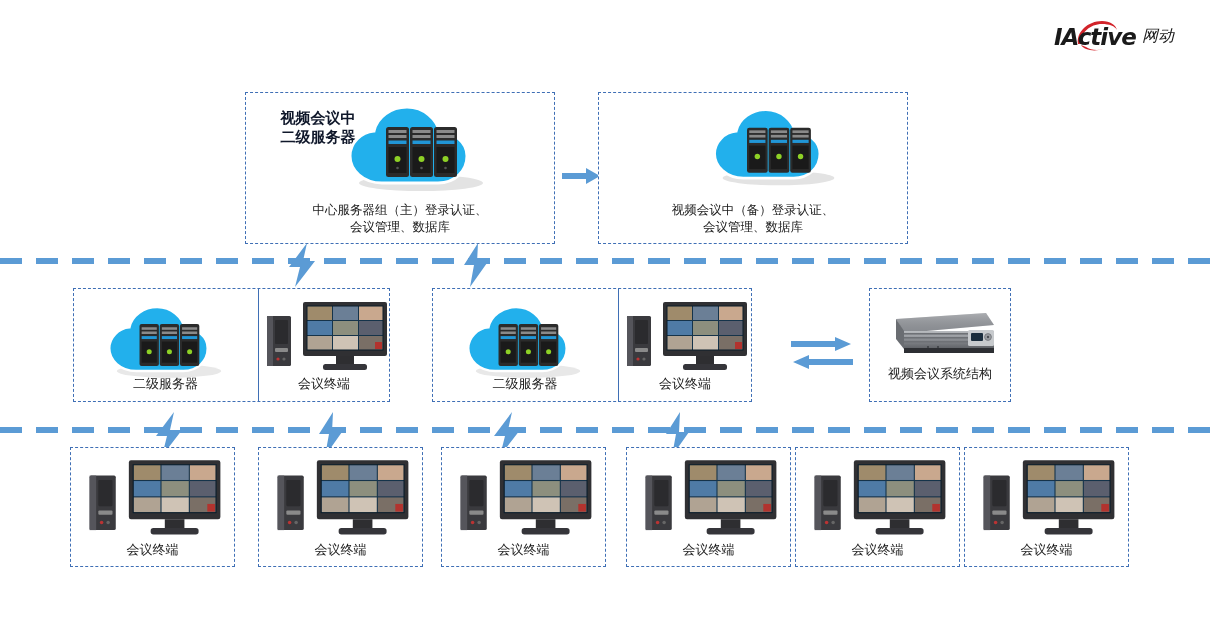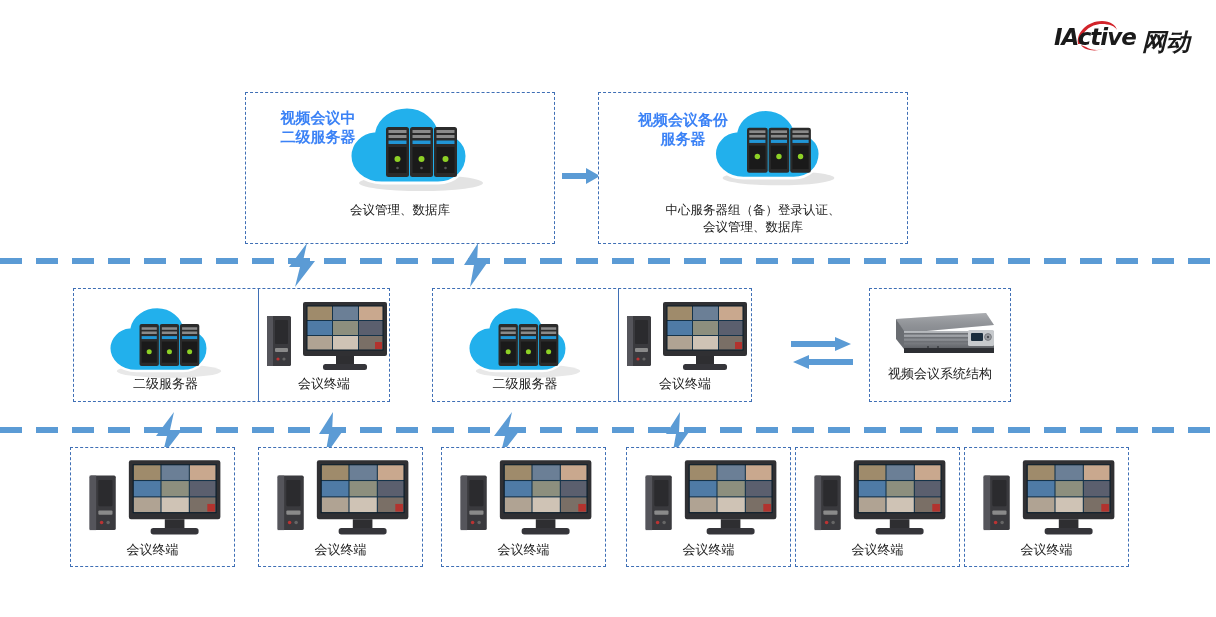--- a/index.html
+++ b/index.html
@@ -47,22 +47,22 @@
     font-size: 23px;
     font-weight: bold;
     font-style: italic;
     color: #1a1a1a;
     letter-spacing: -1px;
   }
   #brand-logo .logo-cn {
     position: absolute;
     left: 88px;
     top: 6px;
-    font-size: 24px;
-    font-weight: bold;
+    font-size: 16px;
+    font-weight: normal;
     font-style: italic;
     color: #1a1a1a;
   }
   #brand-logo .logo-swoosh {
     position: absolute;
     left: 18px;
     top: -2px;
     width: 48px;
     height: 34px;
     pointer-events: none;
@@ -101,21 +101,21 @@
     width: 100%;
     text-align: center;
     font-size: 13px;
     color: #1a1a1a;
     white-space: nowrap;
   }
   .box-title {
     position: absolute;
     font-size: 15px;
     font-weight: bold;
-    color: #3b82f6;
+    color: #0f172a;
     text-align: center;
     line-height: 19px;
   }
   .box-caption {
     position: absolute;
     left: 0;
     width: 100%;
     text-align: center;
     font-size: 12.5px;
     color: #1a1a1a;
@@ -179,35 +179,32 @@
             <circle cx="75.5" cy="58" r="3" fill="#8ed126"></circle>
             <circle cx="99.5" cy="58" r="3" fill="#8ed126"></circle>
             <circle cx="51.5" cy="67" r="1.3" fill="#555"></circle>
             <circle cx="75.5" cy="67" r="1.3" fill="#555"></circle>
             <circle cx="99.5" cy="67" r="1.3" fill="#555"></circle>
           </g>
         </g>
       </svg>
     </div>
     <div class="box-caption" style="top:108px;">
+      <div>中心服务器组（主）登录认证、</div>
       <div>会议管理、数据库</div>
     </div>
   </div>
 
   <div class="arrow" style="left:562px; top:166px; width:40px; height:20px;">
     <svg viewBox="0 0 40 20" width="40" height="20">
       <path d="M0,7 L24,7 L24,2 L38,10 L24,18 L24,13 L0,13 Z" fill="#5b9bd5"></path>
     </svg>
   </div>
 
   <div class="dbox" style="left:598px; top:92px; width:310px; height:152px;">
-    <div class="box-title" style="left:14px; top:18px; width:140px;">
-      <div>视频会议备份</div>
-      <div>服务器</div>
-    </div>
     <div class="icon-cloud" style="left:112px; top:10px; width:135px; height:88px;">
       <svg viewBox="0 0 150 95" width="135" height="88">
         <ellipse cx="75" cy="82" rx="62" ry="8" fill="#e3e3e3"></ellipse>
         <path d="M28,30 C31,16 45,6 61,6 C78,6 91,18 94,32 C108,31 121,41 121,55 C121,70 109,82 92,82 L36,82 C17,82 4,69 4,55 C4,42 15,31 28,30 Z" fill="#22b0ec" stroke="#ffffff" stroke-width="3"></path>
         <rect x="40" y="26" width="23" height="50" rx="2.5" fill="#2b2b2b"></rect>
         <rect x="64" y="26" width="23" height="50" rx="2.5" fill="#2b2b2b"></rect>
         <rect x="88" y="26" width="23" height="50" rx="2.5" fill="#2b2b2b"></rect>
         <rect x="42.5" y="29" width="18" height="3" fill="#8a8a8a"></rect>
         <rect x="42.5" y="34" width="18" height="3" fill="#8a8a8a"></rect>
         <rect x="42.5" y="39.5" width="18" height="3.5" fill="#2196d6"></rect>
@@ -219,21 +216,21 @@
         <rect x="90.5" y="39.5" width="18" height="3.5" fill="#2196d6"></rect>
         <rect x="42.5" y="46" width="18" height="26" fill="#1a1a1a"></rect>
         <rect x="66.5" y="46" width="18" height="26" fill="#1a1a1a"></rect>
         <rect x="90.5" y="46" width="18" height="26" fill="#1a1a1a"></rect>
         <circle cx="51.5" cy="58" r="3" fill="#8ed126"></circle>
         <circle cx="75.5" cy="58" r="3" fill="#8ed126"></circle>
         <circle cx="99.5" cy="58" r="3" fill="#8ed126"></circle>
       </svg>
     </div>
     <div class="box-caption" style="top:108px;">
-      <div>中心服务器组（备）登录认证、</div>
+      <div>视频会议中（备）登录认证、</div>
       <div>会议管理、数据库</div>
     </div>
   </div>
 
   <div class="bolt" style="left:285px; top:243px; width:34px; height:44px;">
     <svg viewBox="0 0 34 44" width="34" height="44">
       <path d="M22,0 L4,24 L15,24 L10,44 L30,18 L18,18 Z" fill="#5b9bd5"></path>
     </svg>
   </div>
   <div class="bolt" style="left:458px; top:243px; width:34px; height:44px;">

